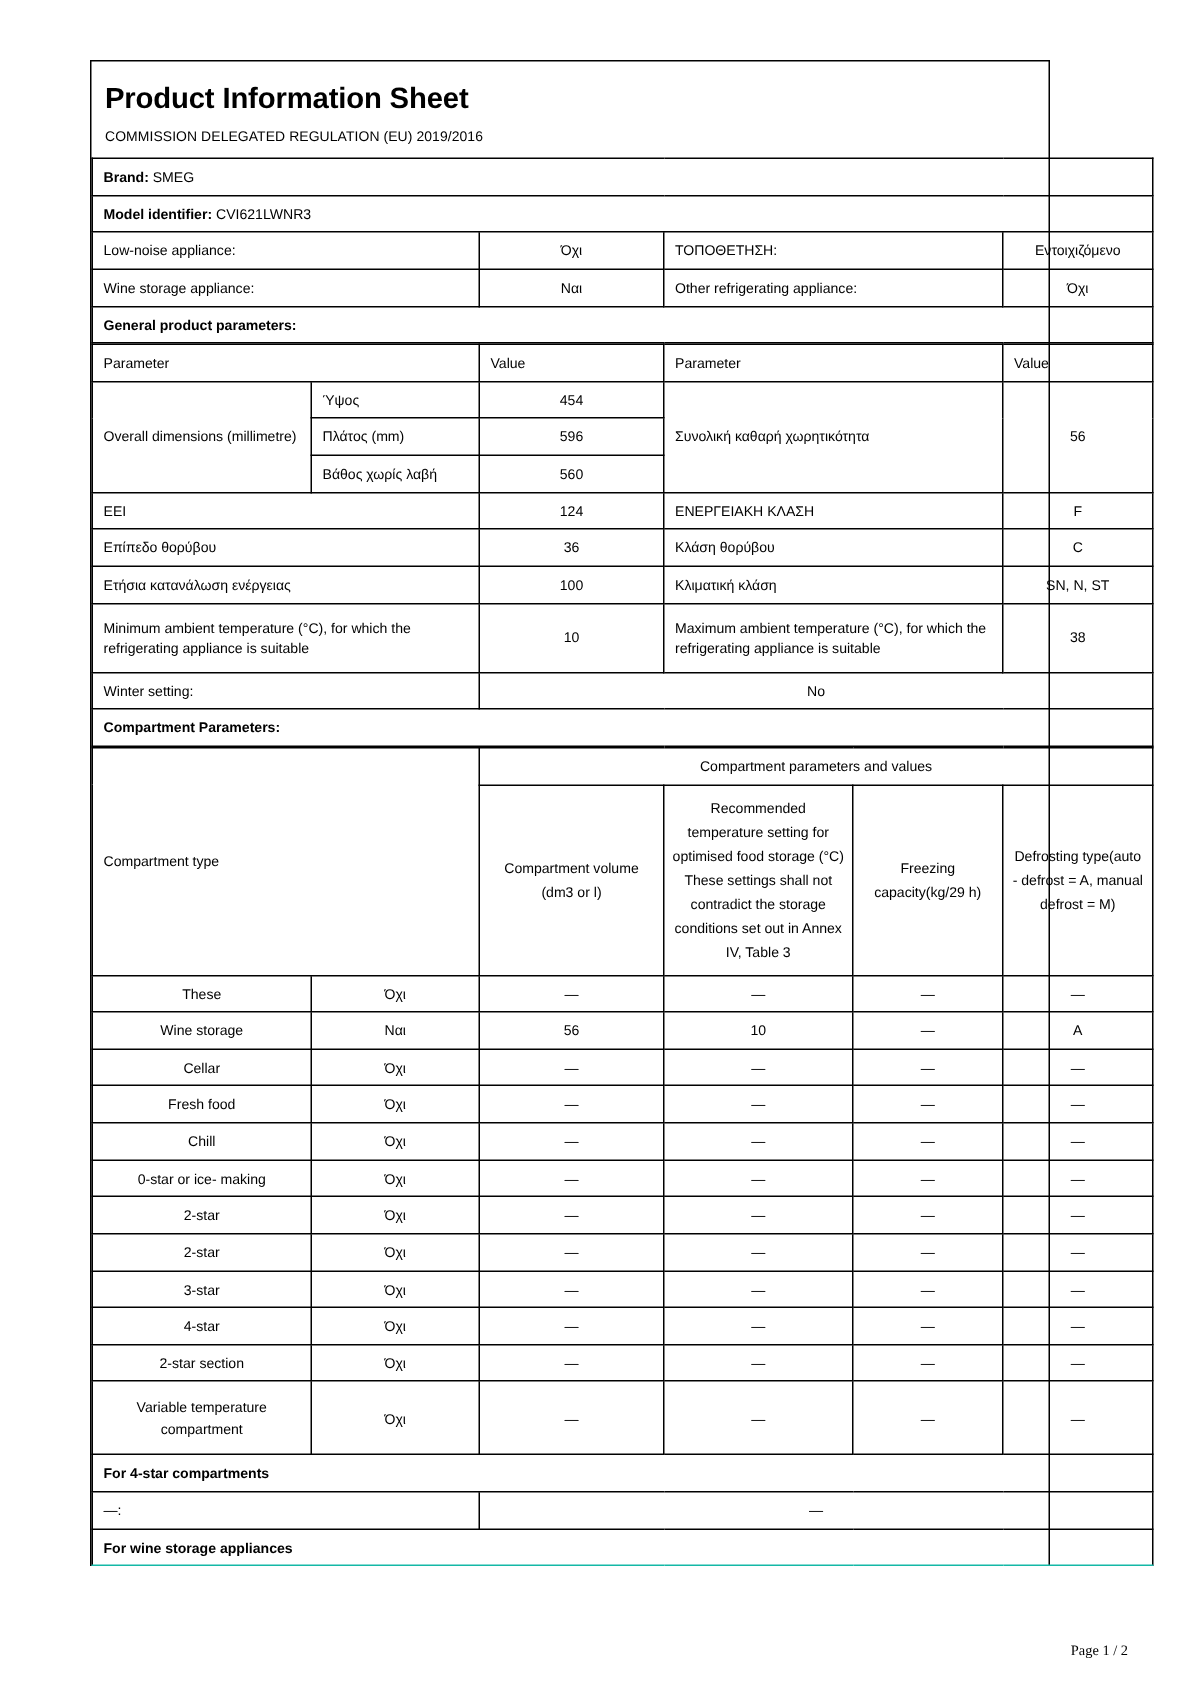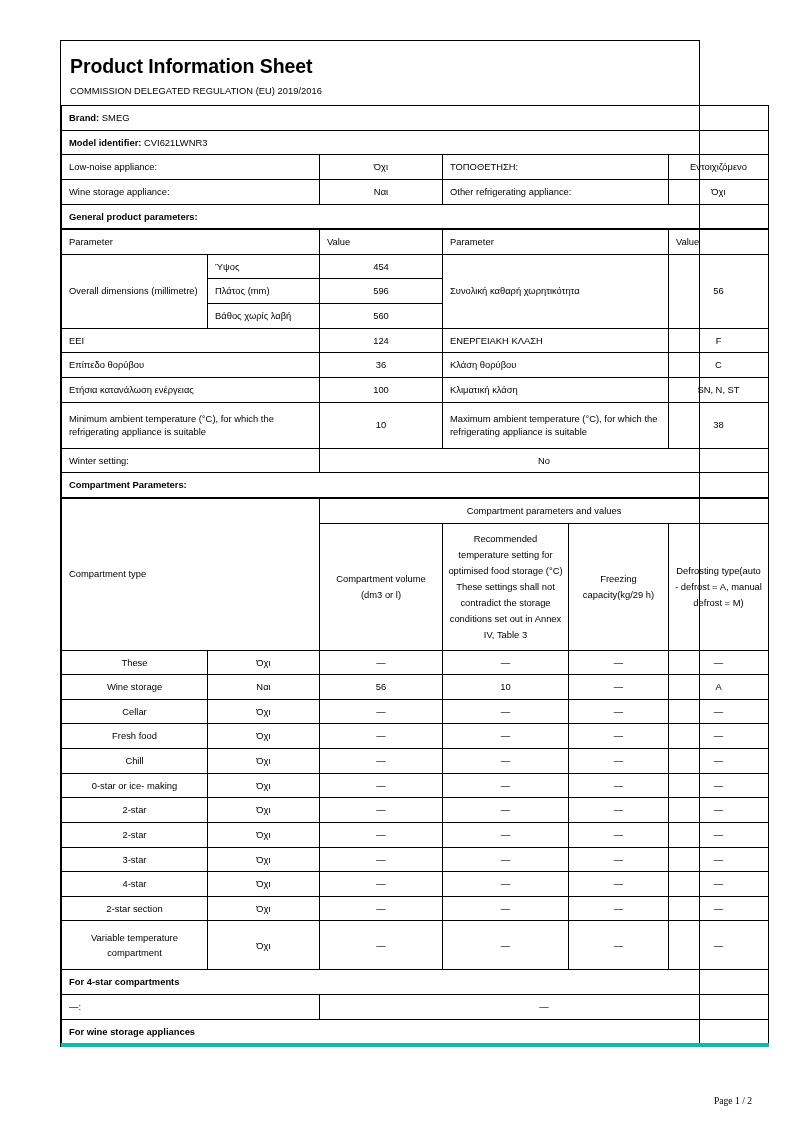--- a/index.html
+++ b/index.html
@@ -297,21 +297,21 @@
         </tr>
 
         <tr class="secthead">
           <td colspan="6" class="l">For 4-star compartments</td>
         </tr>
         <tr>
           <td colspan="2" class="l">—:</td>
           <td colspan="4" class="c dash">—</td>
         </tr>
         <tr class="secthead">
-          <td colspan="6" class="l" style="border-bottom:4px solid #14b8a6">For wine storage appliances</td>
+          <td colspan="6" class="l" style="border-bottom:1px solid #14b8a6">For wine storage appliances</td>
         </tr>
       </tbody>
     </table>
 
   </div>
 </div>
 
 <div class="pagenum">Page 1 / 2</div>
 
 </body></html>

